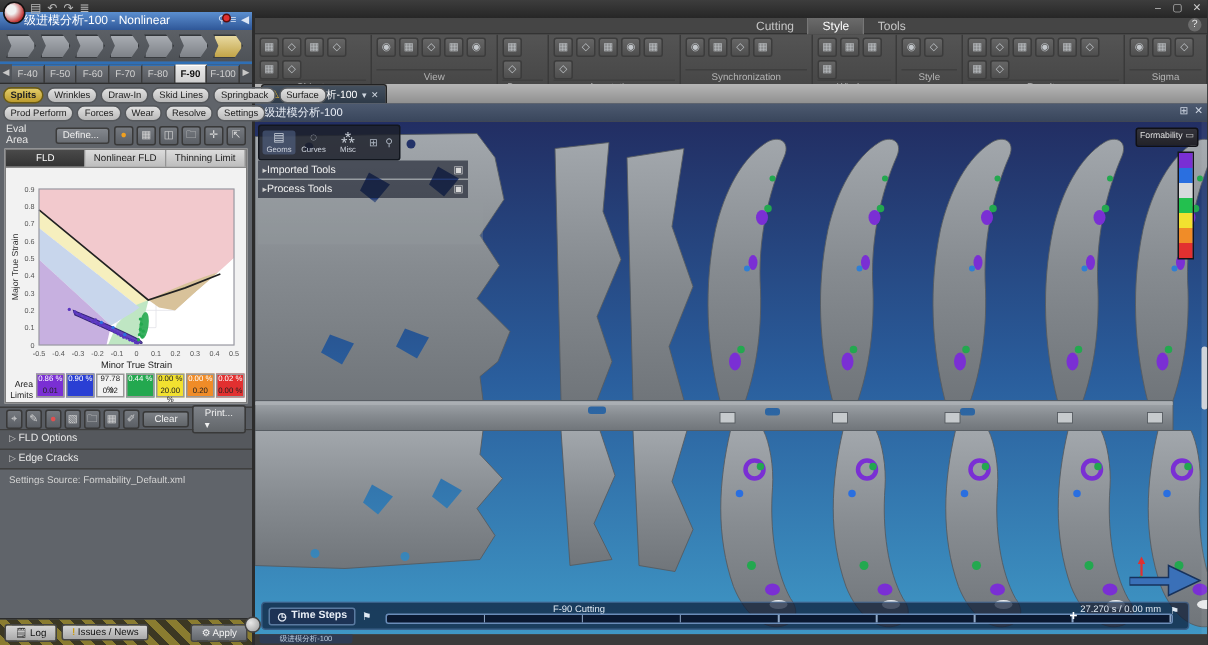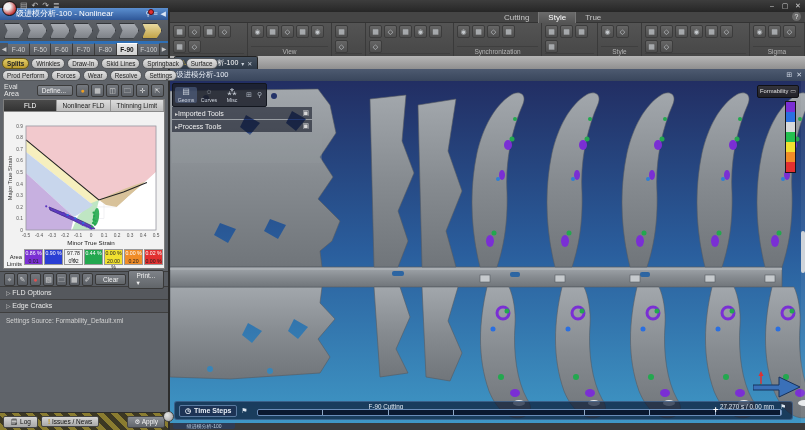--- a/index.html
+++ b/index.html
@@ -162,21 +162,21 @@
   <div class="quickbar">
     <span>▤</span>
     <span>↶</span>
     <span>↷</span>
     <span>≣</span>
   </div>
 
   <div class="menubar">
     <span class="menutab">Cutting</span>
     <span class="menutab active">Style</span>
-    <span class="menutab">True</span>
+    <span class="menutab">Tools</span>
     <span class="helpbtn">?</span>
   </div>
 
   <div class="ribbon">
     <div class="rgroup" style="width:78px">
       <div class="ricons">
           <span class="ricon"></span>
           <span class="ricon alt"></span>
           <span class="ricon"></span>
           <span class="ricon alt"></span>

